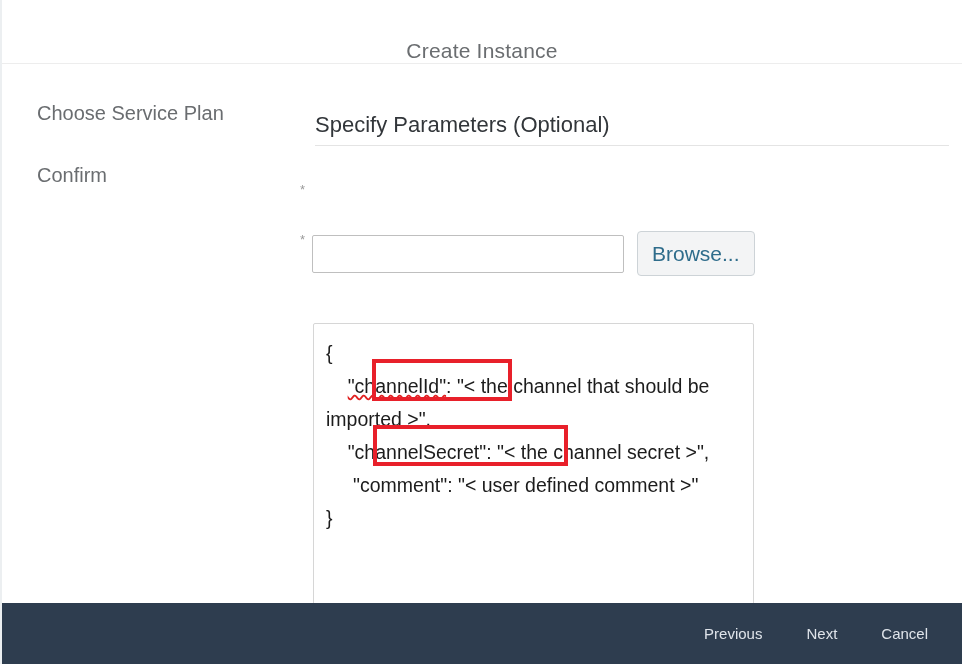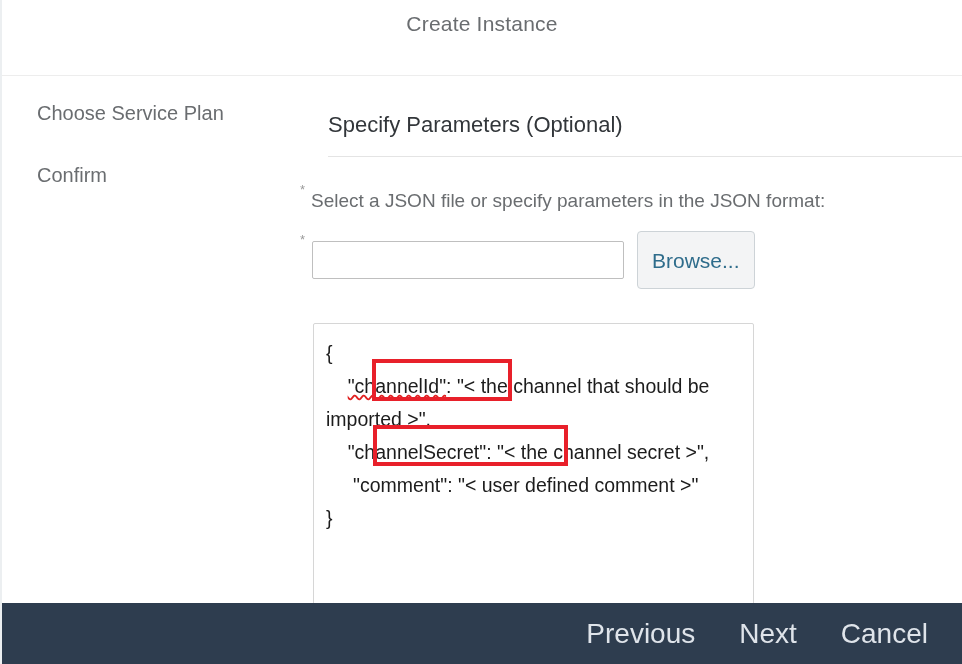--- a/index.html
+++ b/index.html
@@ -29,23 +29,22 @@
 
   
   .wiz-header {
     position: absolute;
     left: 0; top: 0;
     width: 100%;
     height: 64px;
     border-bottom: 1px solid #ededed;
     box-sizing: border-box;
     display: flex;
-    align-items: flex-start;
+    align-items: flex-end;
     justify-content: center;
-    margin-top: 12px;
   }
   .wiz-title {
     font-size: 21px;
     color: #6a6d70;
     letter-spacing: 0.2px;
   }
 
   
   .wiz-body {
     position: absolute;
@@ -83,26 +82,26 @@
   .wiz-content {
     position: absolute;
     left: 298px;
     top: 0;
     width: 664px;
     height: 539px;
   }
 
   .step-heading {
     position: absolute;
-    left: 28px;
+    left: 15px;
     top: 48px;
     width: 634px;
     font-size: 22px;
     color: #32363a;
-    padding-bottom: 18px;
+    padding-bottom: 7px;
     border-bottom: 1px solid #e4e4e4;
     box-sizing: border-box;
   }
 
   .req-marker {
     position: absolute;
     width: 8px;
     height: 8px;
     color: #9a9a9a;
     font-size: 13px;
@@ -136,21 +135,21 @@
     background: #ffffff;
     box-sizing: border-box;
     font-family: "Liberation Sans", sans-serif;
     font-size: 15px;
     padding: 0 7px;
     color: #333;
     outline: none;
   }
   .browse-btn {
     margin-left: 13px;
-    height: 58px;
+    height: 45px;
     padding: 0 14px;
     border: 1px solid #cdd3d7;
     border-radius: 4px;
     background: #f3f4f5;
     color: #2e6c8b;
     font-family: "Liberation Sans", sans-serif;
     font-size: 21px;
     line-height: 1;
     cursor: pointer;
     white-space: nowrap;
@@ -207,21 +206,21 @@
     align-items: center;
     justify-content: flex-end;
     padding-right: 34px;
     box-sizing: border-box;
   }
   .footer-btn {
     background: transparent;
     border: none;
     color: #dfe4ea;
     font-family: "Liberation Sans", sans-serif;
-    font-size: 28px;
+    font-size: 15px;
     margin-left: 40px;
     cursor: pointer;
     padding: 4px 2px;
     white-space: nowrap;
   }
 </style>
 </head>
 <body>
 
 <div id="wizard">
@@ -235,21 +234,20 @@
     <div class="wiz-nav">
       <div class="nav-item">Choose Service Plan</div>
       <div class="nav-item">Confirm</div>
     </div>
 
     <div class="wiz-content">
 
       <div class="step-heading">Specify Parameters (Optional)</div>
 
       <div class="req-marker m1">*</div>
-      <div class="field-label">Select a JSON file or specify parameters in the JSON format:</div>
 
       <div class="req-marker m2">*</div>
       <div class="file-row">
         <input class="file-input" type="text" value="" style="">
         <button class="browse-btn">Browse...</button>
       </div>
 
       <div class="json-area">
         <div class="json-text"><span>{</span>
 <span>    </span><span class="misspelled">"channelId"</span><span>: "&lt; the channel that should be imported &gt;",</span>

